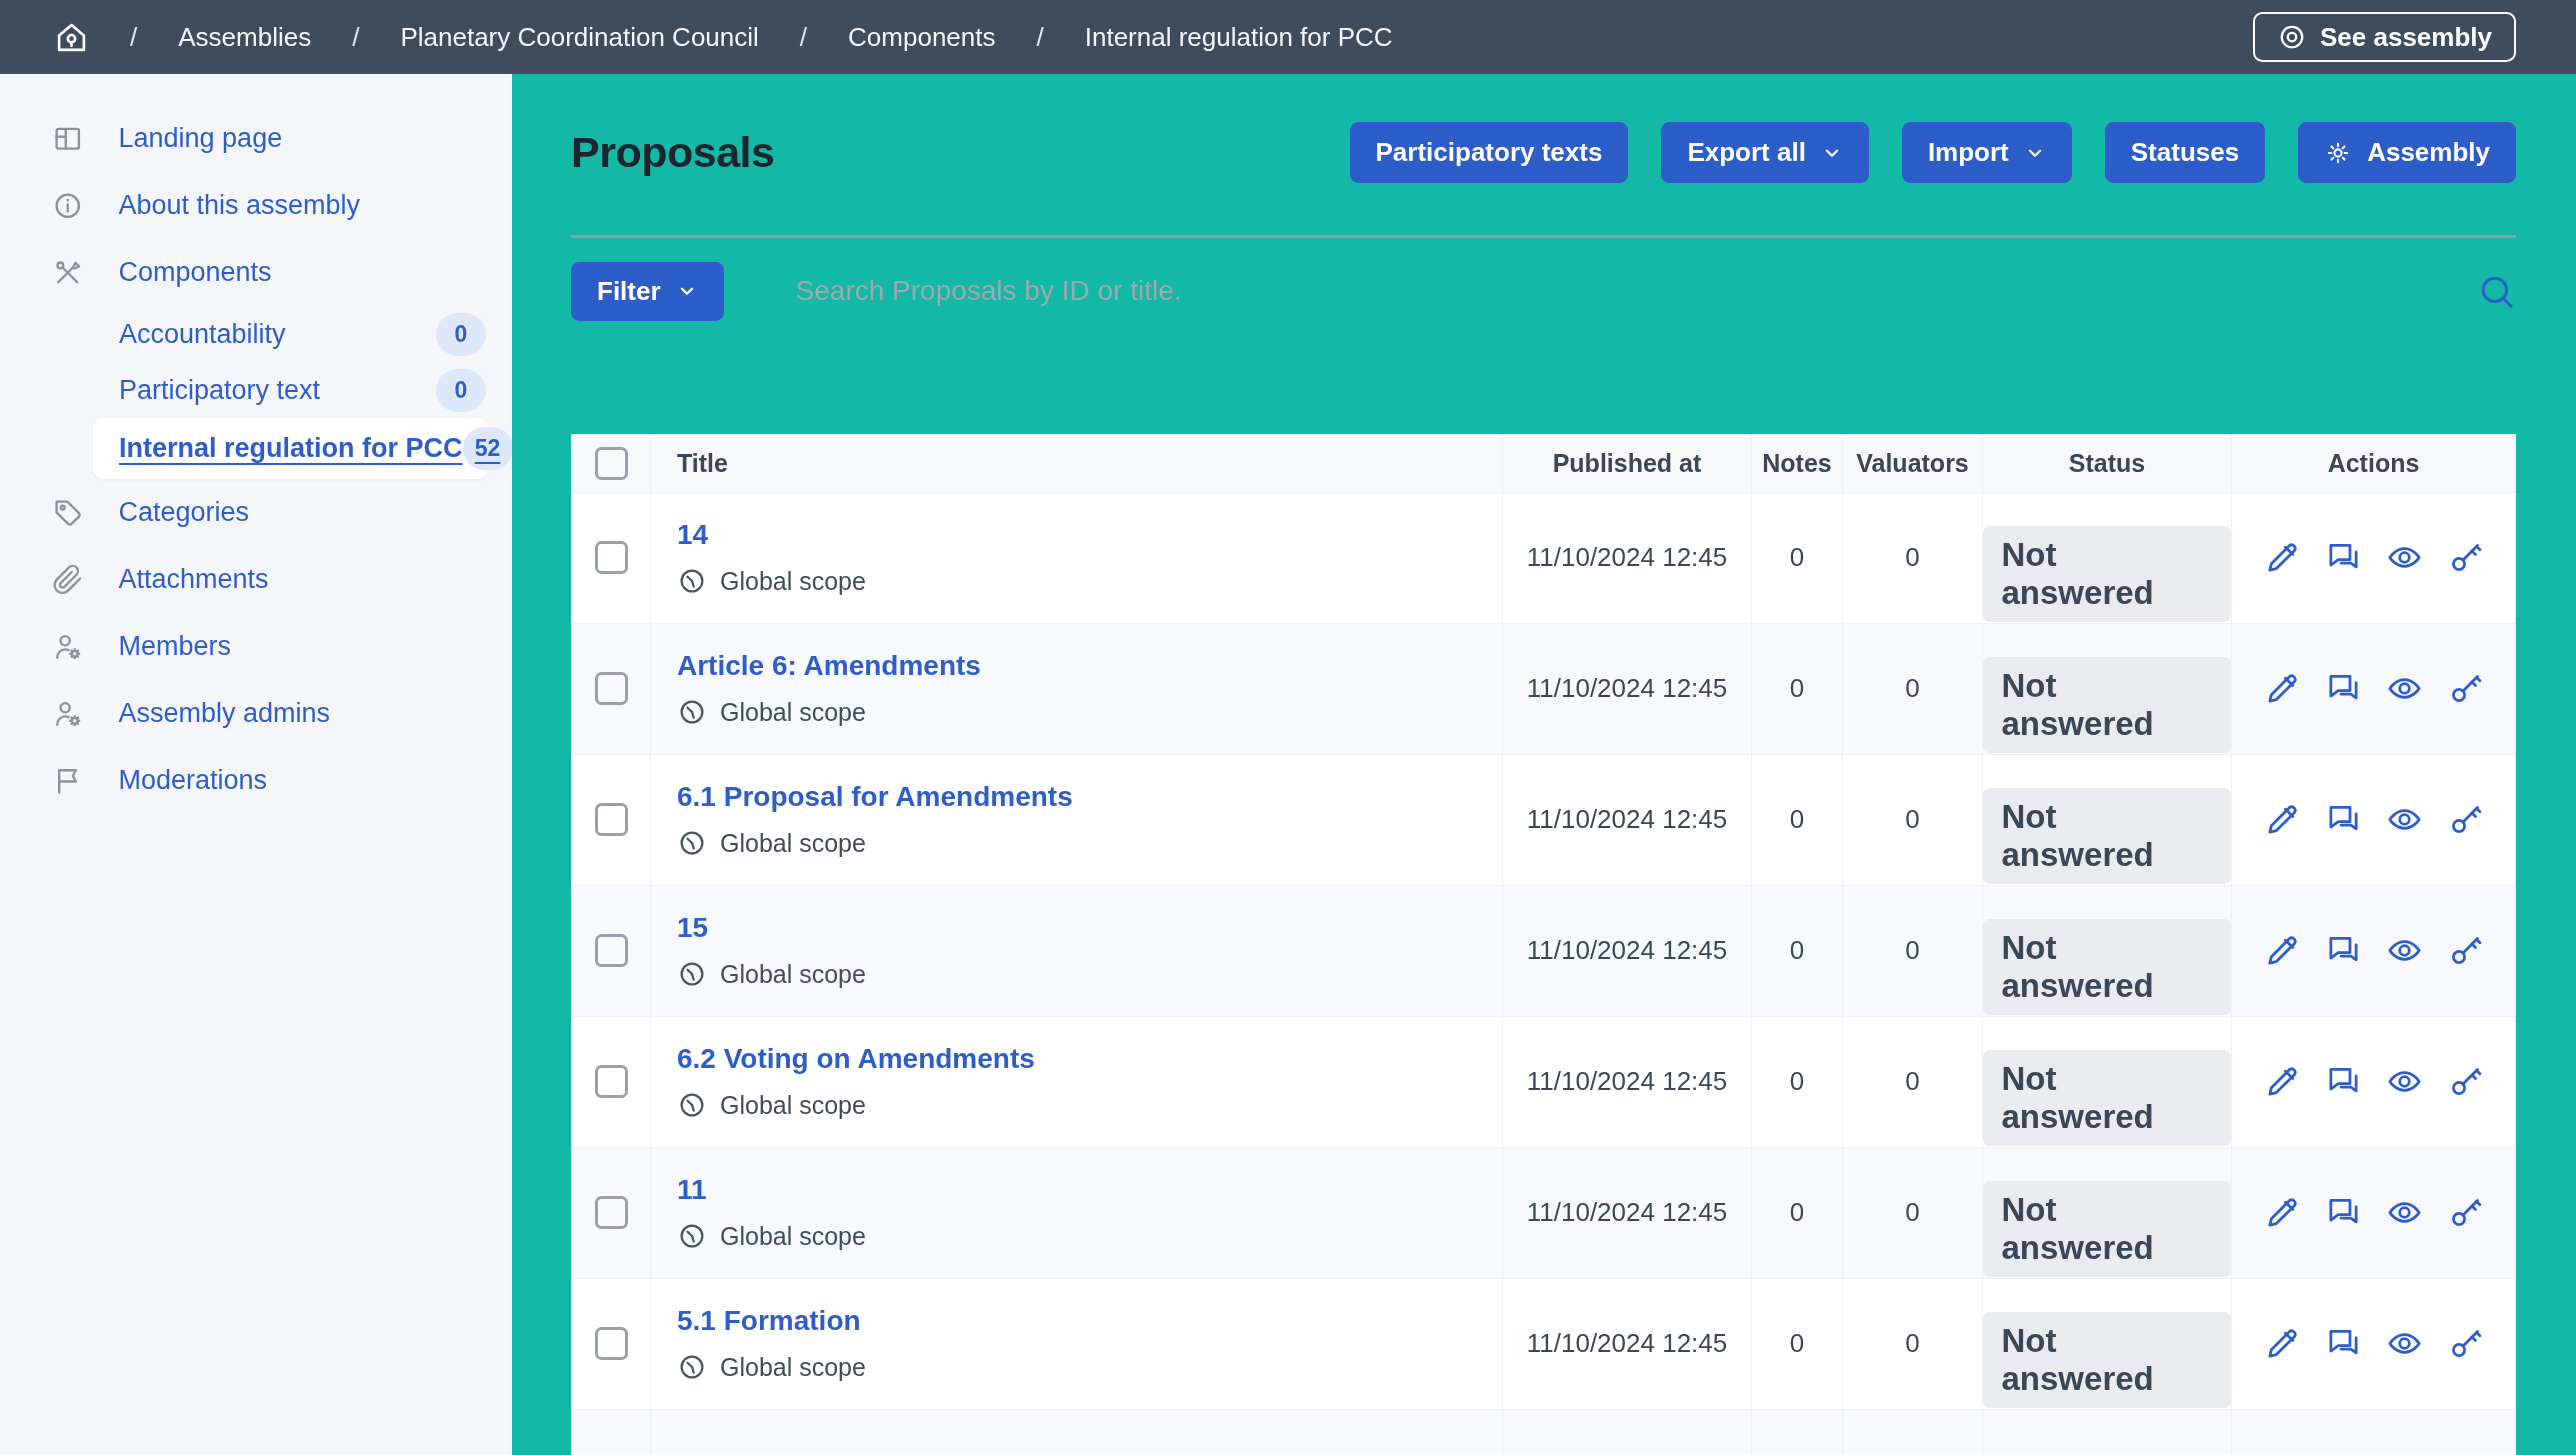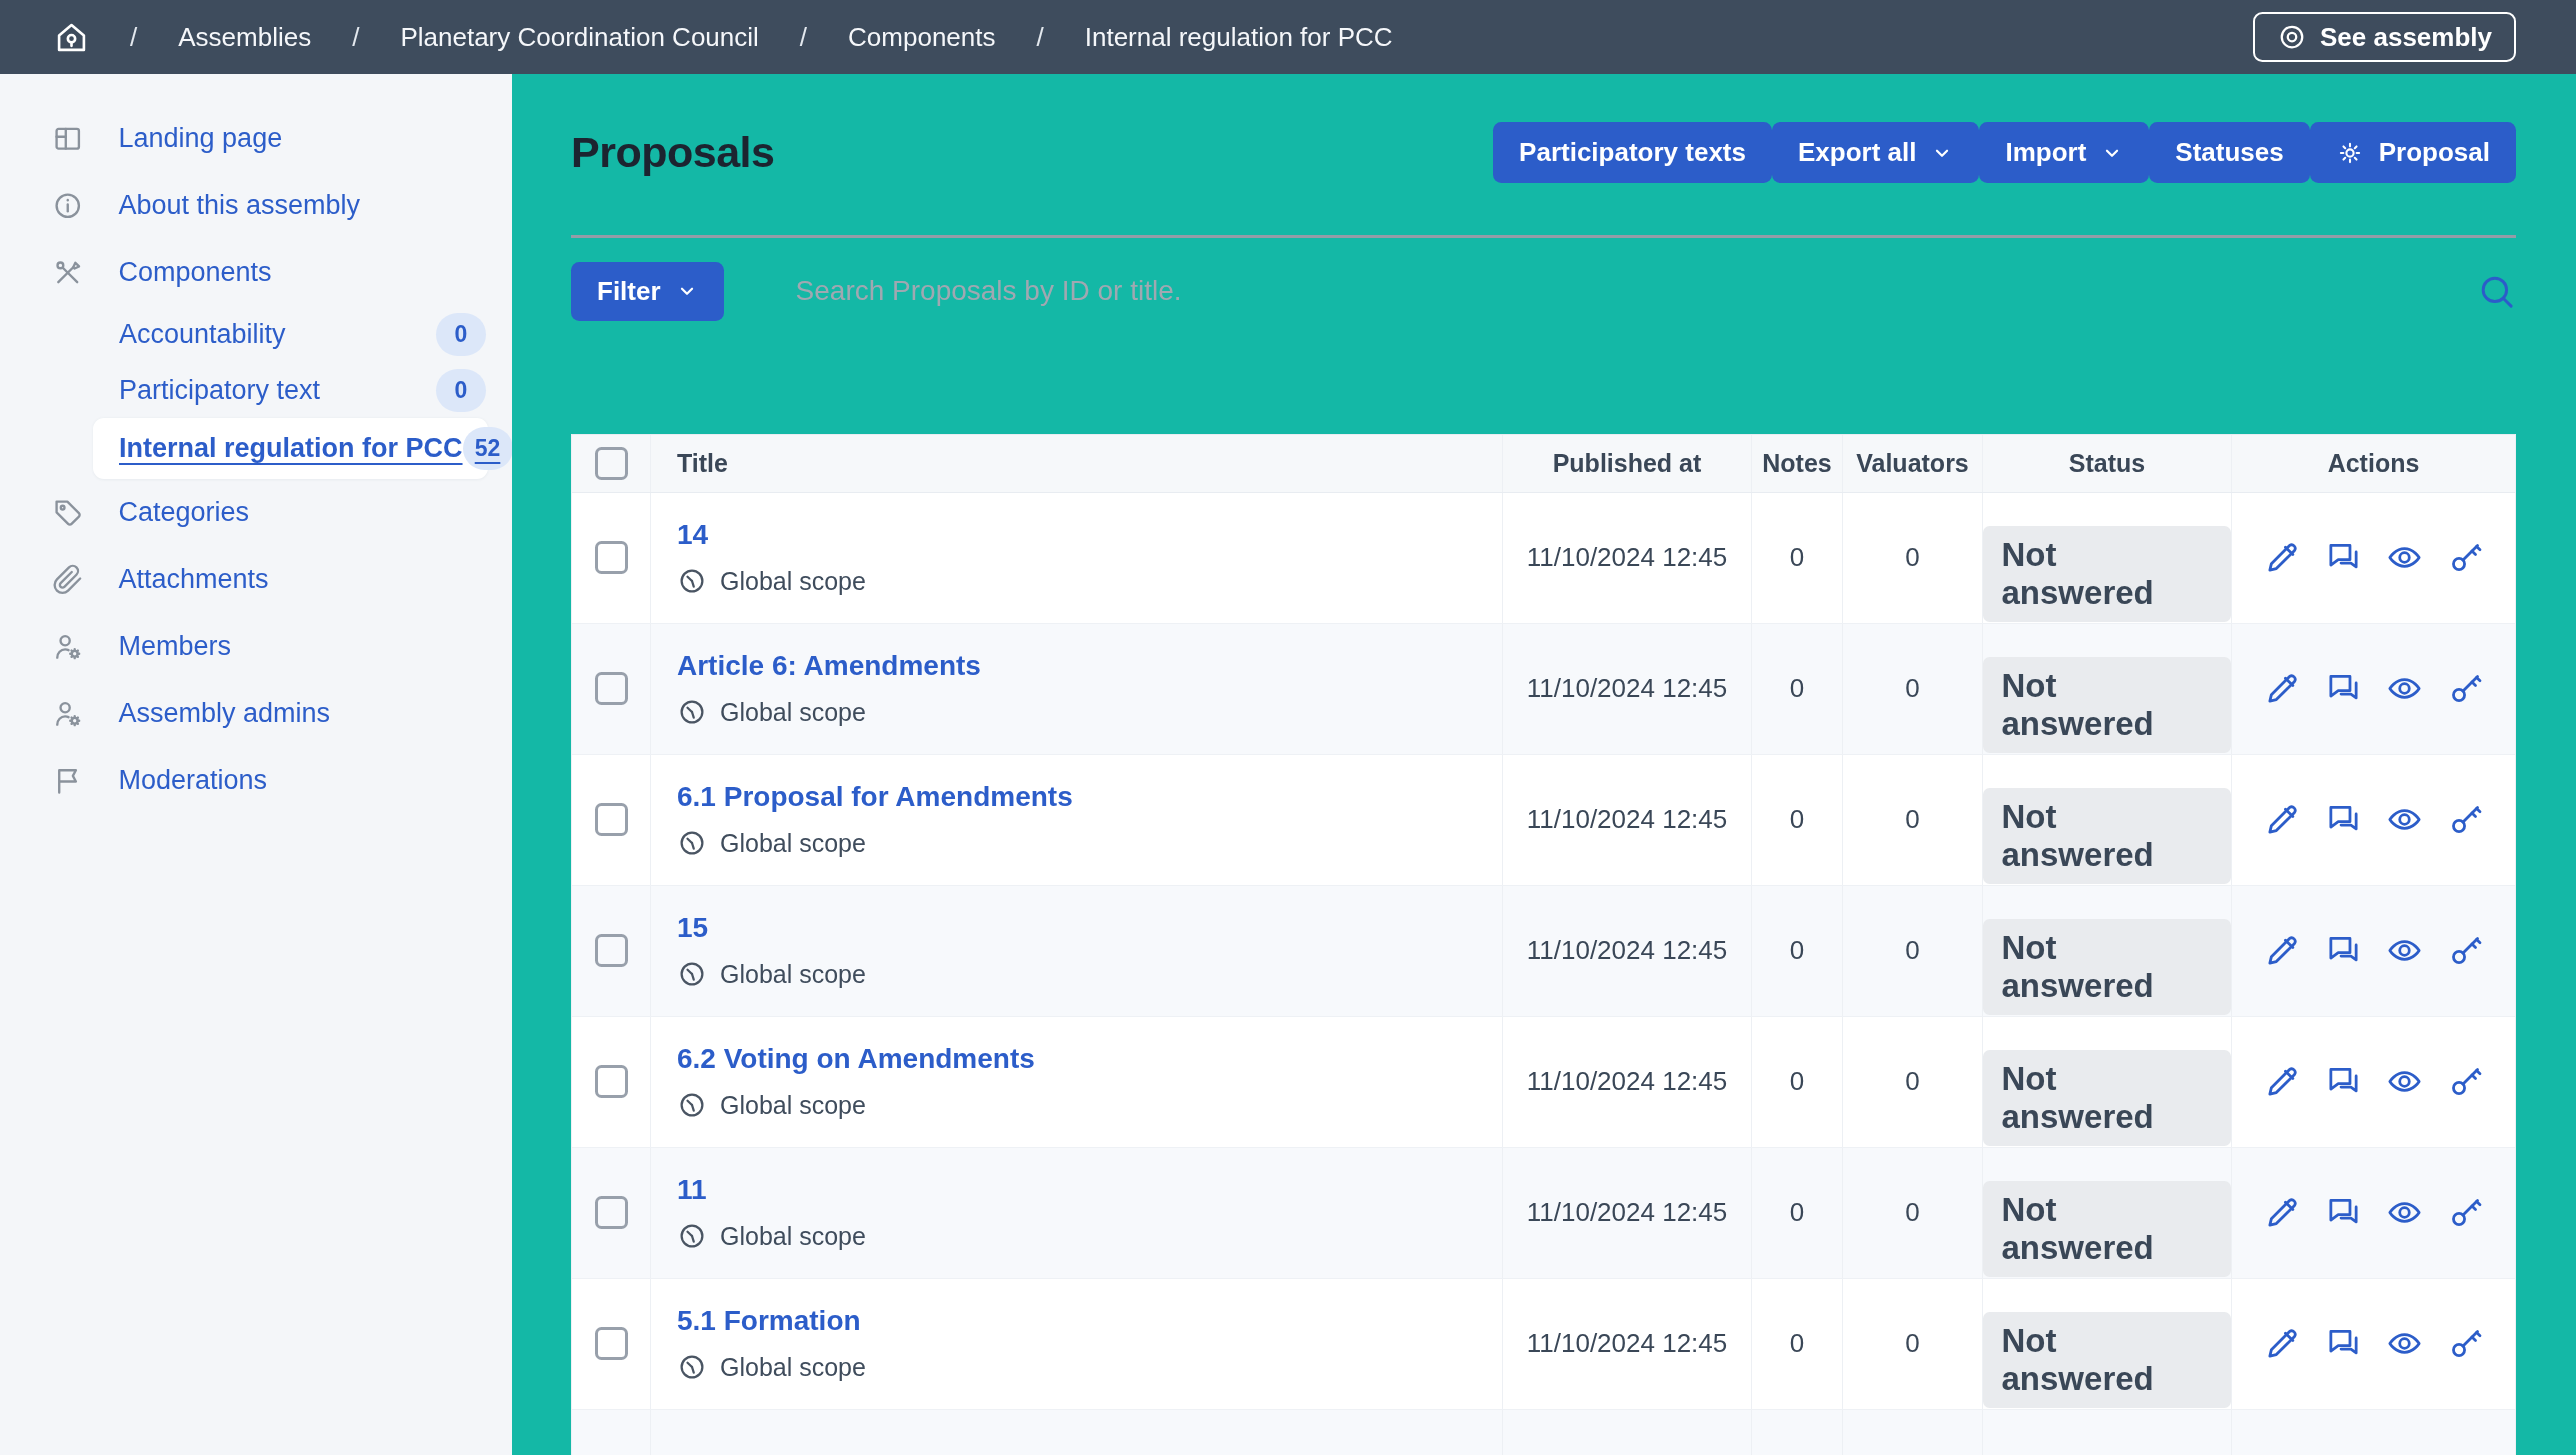--- a/index.html
+++ b/index.html
@@ -32,21 +32,21 @@
     padding:0 13px; }
   .side-item.selected { background:#ffffff; border-radius:11px; margin:0 24px 0 93px;
     padding:0 15px 0 26px; height:61px; font-weight:700; box-shadow:0 0.9px 2.8px rgba(40,60,90,.06); }
   .side-item.selected .side-label, .side-item.selected .badge { text-decoration:underline; text-underline-offset:5.6px; }
 
   
   .main { position:absolute; top:74px; left:512px; width:2064px; height:1382px;
     background:#14b8a6; padding:48px 60px 0 59px; overflow:hidden; }
   .head-row { display:flex; align-items:center; justify-content:space-between; height:61px; }
   .page-title { font-size:43px; font-weight:800; color:#1c2430; letter-spacing:-0.5px; }
-  .toolbar { display:flex; }
+  .toolbar { display:flex; gap:33px; }
   .btn { background:#2c5dc9; color:#ffffff; border:none; border-radius:8.3px; padding:0 26px; height:61px;
     font-size:26px; font-weight:700; display:inline-flex; align-items:center; gap:15px;
     font-family:inherit; cursor:pointer; white-space:nowrap; }
   .btn .caret { width:22px; height:22px; display:inline-flex; }
   .btn .btn-ic { width:28px; height:28px; display:inline-flex; }
 
   .divider { height:2.8px; background:#959ca7; margin-top:52px; }
 
   .filter-row { display:flex; align-items:center; margin-top:24px; height:59px; }
   .btn.filter { height:59px; }
@@ -249,21 +249,21 @@
     <span class="btn-label">Statuses</span>
 
   </button>
         <button class="btn">
     <span class="btn-ic">
             <svg viewBox="0 0 24 24" fill="none" stroke="currentColor" stroke-width="1.8" stroke-linecap="round" stroke-linejoin="round">
               <circle cx="12" cy="12" r="3.1"></circle>
               <path d="M12 4.2v2.1M12 17.7v2.1M19.8 12h-2.1M6.3 12H4.2M17.6 6.4l-1.5 1.5M7.9 16.1l-1.5 1.5M17.6 17.6l-1.5-1.5M7.9 7.9 6.4 6.4"></path>
             </svg>
           </span>
-    <span class="btn-label">Proposal</span>
+    <span class="btn-label">Assembly</span>
 
   </button>
       </div>
   </div>
 
   <div class="divider"></div>
 
   <div class="filter-row">
     <button class="btn filter">
       <span>Filter</span>

